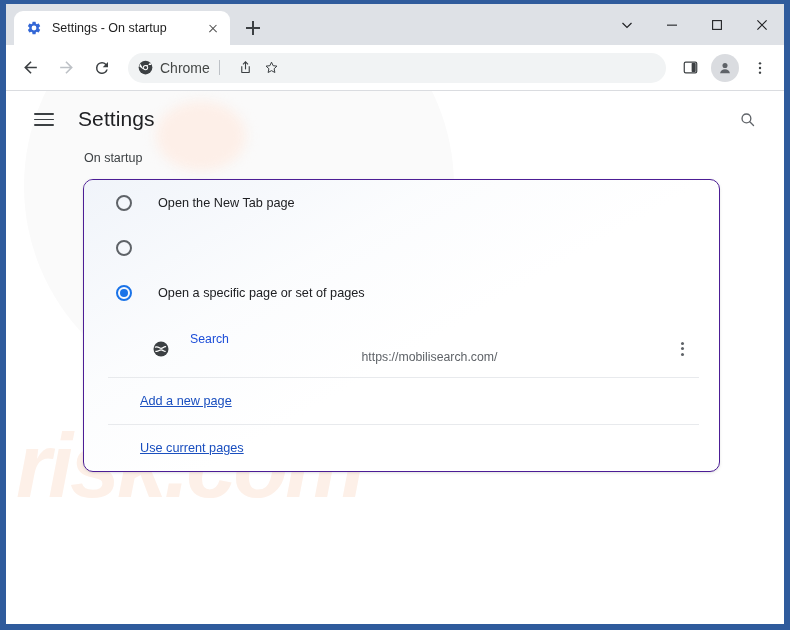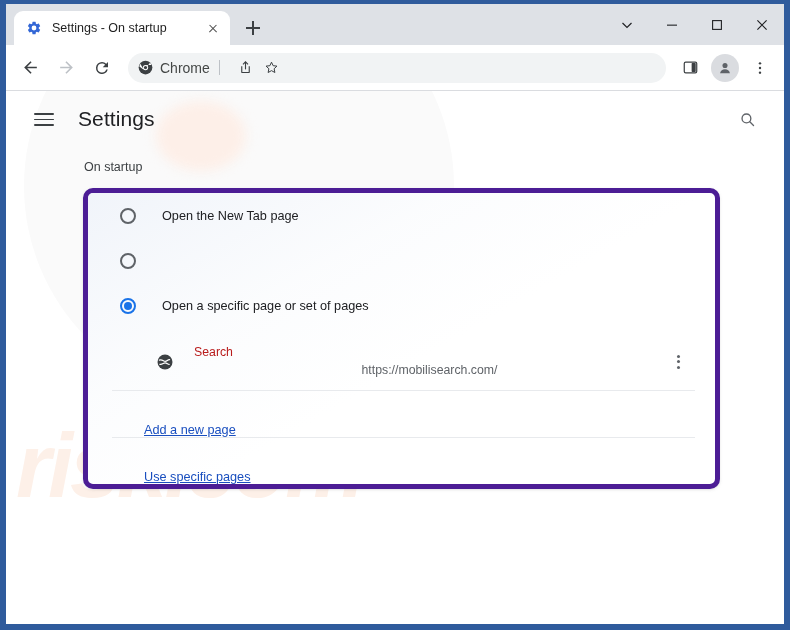--- a/index.html
+++ b/index.html
@@ -297,33 +297,33 @@
     display: flex;
     align-items: center;
     justify-content: center;
     border-radius: 50%;
   }
 
   
   .section-label {
     position: relative;
     z-index: 3;
-    margin: 13px 0 0 78px;
+    margin: 4px 0 0 78px;
     font-size: 12.5px;
     color: #3c4043;
   }
 
   
   .card {
     position: relative;
     z-index: 3;
     margin: 14px 0 0 77px;
     width: 637px;
     background: #ffffff;
-    border: 5px solid #4c1d95;
+    border: 1px solid #4c1d95;
     border-radius: 10px;
     box-shadow: 0 1px 2px rgba(60,64,67,.10), 0 1px 4px rgba(60,64,67,.06);
     box-sizing: border-box;
     overflow: hidden;
   }
   .card-tint {
     position: absolute;
     inset: 0;
     background: linear-gradient(150deg, rgba(235,240,248,.72) 0%, rgba(244,247,251,.35) 32%, rgba(255,255,255,0) 55%);
     pointer-events: none;
@@ -377,21 +377,21 @@
     flex: 0 0 18px;
     margin-left: 44px;
   }
   .site-texts {
     margin-left: 20px;
     flex: 1;
     min-width: 0;
   }
   .site-name {
     font-size: 12.3px;
-    color: #b91c1c;
+    color: #1d4ed8;
     line-height: 1.45;
     white-space: nowrap;
     overflow: hidden;
     text-overflow: ellipsis;
   }
   .site-url {
     font-size: 12.3px;
     color: #5f6368;
     line-height: 1.45;
     white-space: nowrap;
@@ -419,21 +419,21 @@
 
   .divider {
     height: 1px;
     background: #e8eaed;
     margin: 0 20px 0 24px;
   }
 
   .link-row {
     height: 46px;
     display: flex;
-    align-items: flex-end;
+    align-items: center;
     padding: 0 24px;
     box-sizing: border-box;
   }
   .link {
     margin-left: 32px;
     font-size: 12.7px;
     color: #1a4fbf;
     text-decoration: underline;
   }
 </style>
@@ -609,21 +609,21 @@
 
         <div class="divider"></div>
 
         <div class="link-row">
           <span class="link">Add a new page</span>
         </div>
 
         <div class="divider"></div>
 
         <div class="link-row">
-          <span class="link">Use specific pages</span>
+          <span class="link">Use current pages</span>
         </div>
 
       </div>
     </div>
 
   </div>
  </div>
 </div>
 
 </body></html>

